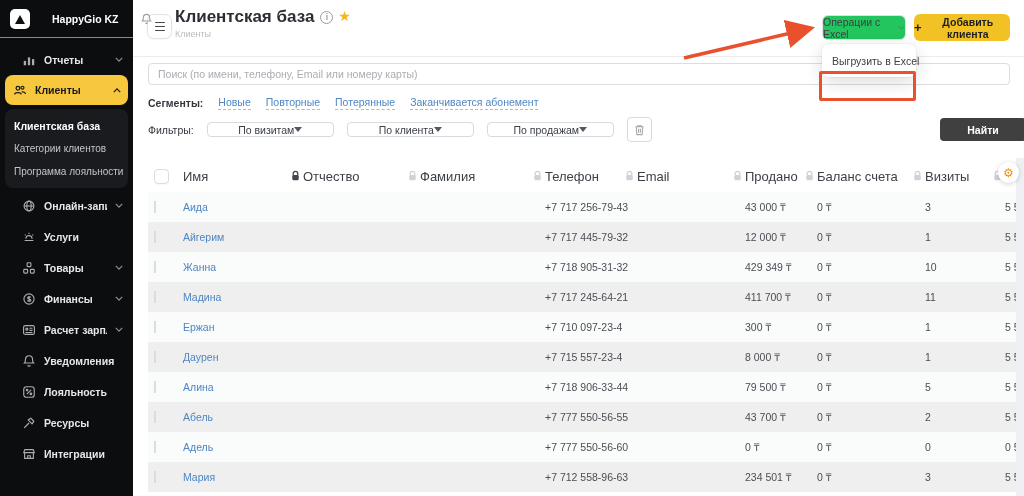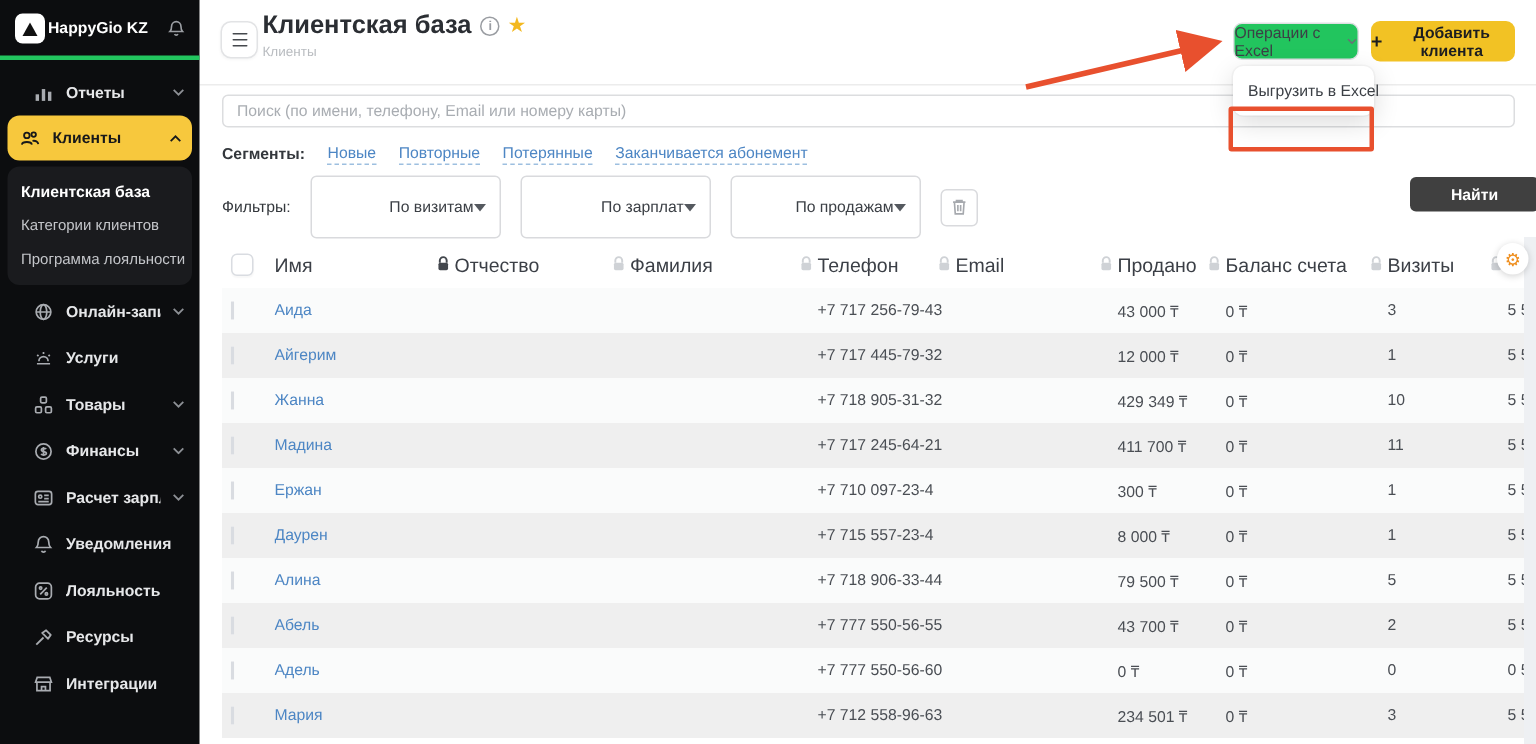--- a/index.html
+++ b/index.html
@@ -1,21 +1,21 @@
 <!DOCTYPE html>
 <html lang="ru"><head>
 <meta charset="utf-8">
 <style>
   * { margin:0; padding:0; box-sizing:border-box; }
   html,body { width:1024px; height:496px; overflow:hidden; }
   body { font-family:"Liberation Sans", sans-serif; background:#fff; position:relative; }
 
   
   .sidebar { position:absolute; left:0; top:0; width:133px; height:496px; background:#0c0d0f; color:#e8e9ea; z-index:5; }
-  .logo-row { display:flex; align-items:center; gap:2px; padding:9px 10px 8px 10px; border-bottom:3px solid #22c55e; }
+  .logo-row { display:flex; align-items:center; gap:22px; padding:9px 10px 8px 10px; border-bottom:1px solid #22c55e; }
   .logo-badge { width:20px; height:20px; background:#fff; border-radius:5px; display:flex; align-items:center; justify-content:center; flex:0 0 auto; }
   .logo-glyph { width:0; height:0; border-left:5px solid transparent; border-right:5px solid transparent; border-bottom:9px solid #111; }
   .brand { font-size:10.5px; font-weight:bold; color:#fff; flex:1 1 auto; white-space:nowrap; }
   .bell-top { color:#9b9ea3; flex:0 0 auto; display:flex; }
   .nav { padding-top:6px; }
   .nav-item { height:31px; display:flex; align-items:center; gap:8px; padding:0 10px; font-size:10.5px; font-weight:bold; color:#e6e7e9; cursor:pointer;margin-left:11px; }
   .nav-icon { width:15px; height:15px; display:flex; align-items:center; justify-content:center; color:#a9acb1; flex:0 0 auto; }
   .nav-label { flex:1 1 auto; white-space:nowrap; overflow:hidden; }
   .nav-chev { color:#8d9095; display:flex; flex:0 0 auto; }
   .nav-item.active { background:#f7c83d; border-radius:8px; margin:0 5px; padding:0 7px; color:#17181a; height:30px; }
@@ -49,21 +49,21 @@
   
   .search-input { position:absolute; left:15px; top:63px; width:862px; height:22px; border:1px solid #dcdddf; border-radius:4px; font-size:10.5px; color:#3c4046; padding:0 9px; outline:none; font-family:"Liberation Sans", sans-serif; }
   .search-input::placeholder { color:#a9adb2; }
 
   .segments-row { position:absolute; left:15px; top:96px; display:flex; align-items:center; gap:15px; font-size:10.5px; }
   .segments-label { font-weight:bold; color:#33373c; }
   .seg-link { color:#4d86c4; border-bottom:1px dashed #9dbfe0; padding-bottom:1px; cursor:pointer; white-space:nowrap; }
 
   .filters-row { position:absolute; left:15px; top:117px; display:flex; align-items:center; gap:13px; font-size:10.5px; }
   .filters-label { color:#33373c; }
-  .select { width:127px; height:42px; border:1px solid #d9dadd; border-radius:4px; background:#fff; display:flex; align-items:center; justify-content:flex-end; padding:0 9px; color:#3c4046; cursor:pointer; }
+  .select { width:127px; height:15px; border:1px solid #d9dadd; border-radius:4px; background:#fff; display:flex; align-items:center; justify-content:center; padding:0 9px; color:#3c4046; cursor:pointer; }
   .select-caret { width:0; height:0; border-left:4px solid transparent; border-right:4px solid transparent; border-top:5px solid #55595f; }
   .trash-btn { width:25px; height:25px; border:1px solid #d9dadd; border-radius:4px; background:#fff; display:flex; align-items:center; justify-content:center; color:#a6a9ae; cursor:pointer; }
   .find-btn { position:absolute; left:807px; top:118px; width:86px; height:23px; background:#404040; border:none; border-radius:4px; color:#fff; font-size:10.5px; font-weight:bold; cursor:pointer; }
 
   
   .table-wrap { position:absolute; left:15px; top:160px; width:868px; overflow:hidden; }
   .tgrid { display:grid; grid-template-columns:35px 120px 117px 125px 92px 108px 72px 108px 80px 60px; align-items:center; }
   .thead { height:32px; background:#fff; }
   .th { display:flex; align-items:center; justify-content:space-between; padding-right:2px; font-size:13px; font-weight:normal; color:#3b3f46; white-space:nowrap; }
   .trow { height:30px; font-size:10.5px; color:#4a4e54; cursor:default; }
@@ -301,21 +301,21 @@
     <span class="seg-link">Заканчивается абонемент</span>
   </div>
 
   <div class="filters-row">
     <span class="filters-label">Фильтры:</span>
     <div class="select">
       <span>По визитам</span>
       <span class="select-caret"></span>
     </div>
     <div class="select">
-      <span>По зарплат</span>
+      <span>По клиента</span>
       <span class="select-caret"></span>
     </div>
     <div class="select">
       <span>По продажам</span>
       <span class="select-caret"></span>
     </div>
     <div class="trash-btn">
       <svg width="11" height="12" viewBox="0 0 12 13" fill="none" stroke="currentColor" stroke-width="1.2">
           <path d="M1.5 3h9M4 3V1.8h4V3M2.5 3l.6 8.5h5.8L9.5 3M5 5v4.5M7 5v4.5"></path>
         </svg>

